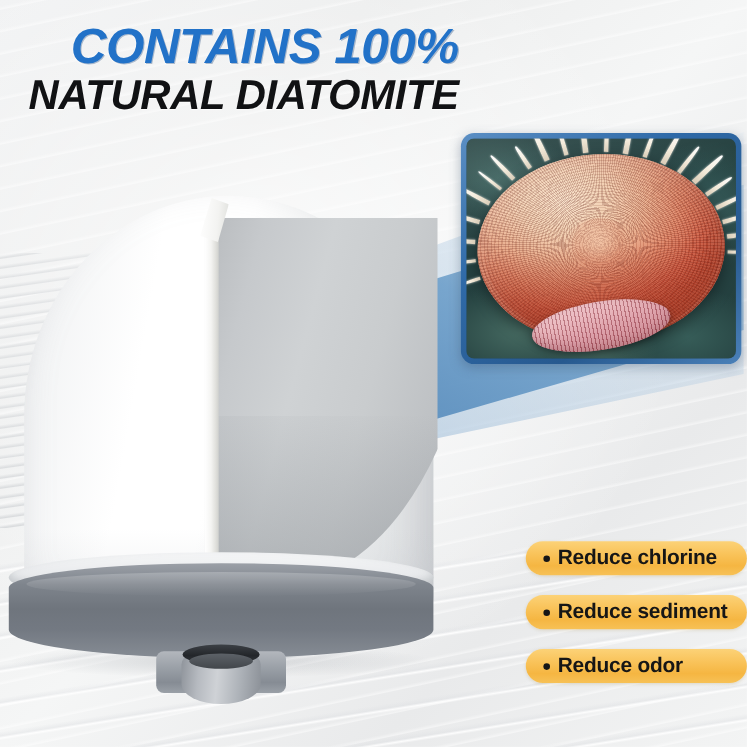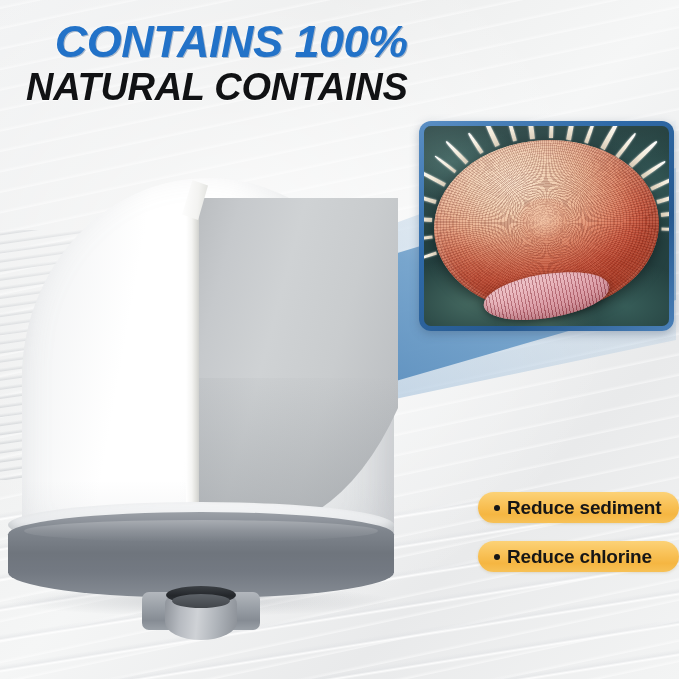--- a/index.html
+++ b/index.html
@@ -475,21 +475,21 @@
 
 <div id="stage">
 
   <div class="bg-streaks"></div>
   <div class="bg-streaks-left"></div>
   <div class="bg-streaks-bottom"></div>
   <div class="bg-vignette"></div>
 
   <div class="headline">
     <div class="line1">CONTAINS 100%</div>
-    <div class="line2">NATURAL CONTAINS</div>
+    <div class="line2">NATURAL DIATOMITE</div>
   </div>
 
   <div class="beam-wrap">
     <svg width="679" height="679" viewBox="0 0 679 679">
       <defs>
         <linearGradient id="beamCoreGrad" x1="0" y1="1" x2="1" y2="0">
           <stop offset="0%" stop-color="#3f77ad" stop-opacity="0.92"></stop>
           <stop offset="55%" stop-color="#5d94c4" stop-opacity="0.78"></stop>
           <stop offset="100%" stop-color="#9dc0dd" stop-opacity="0.45"></stop>
         </linearGradient>
@@ -571,21 +571,25 @@
         <div class="diatom-2-ribs"></div>
       </div>
 
       <div class="micro-gloss"></div>
     </div>
   </div>
 
   <div class="badges">
     <div class="badge">
       <span class="badge-bullet"></span>
+      <span class="badge-label">Reduce chlorine</span>
+    </div>
+    <div class="badge">
+      <span class="badge-bullet"></span>
       <span class="badge-label">Reduce sediment</span>
     </div>
     <div class="badge">
       <span class="badge-bullet"></span>
-      <span class="badge-label">Reduce chlorine</span>
+      <span class="badge-label">Reduce odor</span>
     </div>
   </div>
 
 </div>
 
 </body></html>

